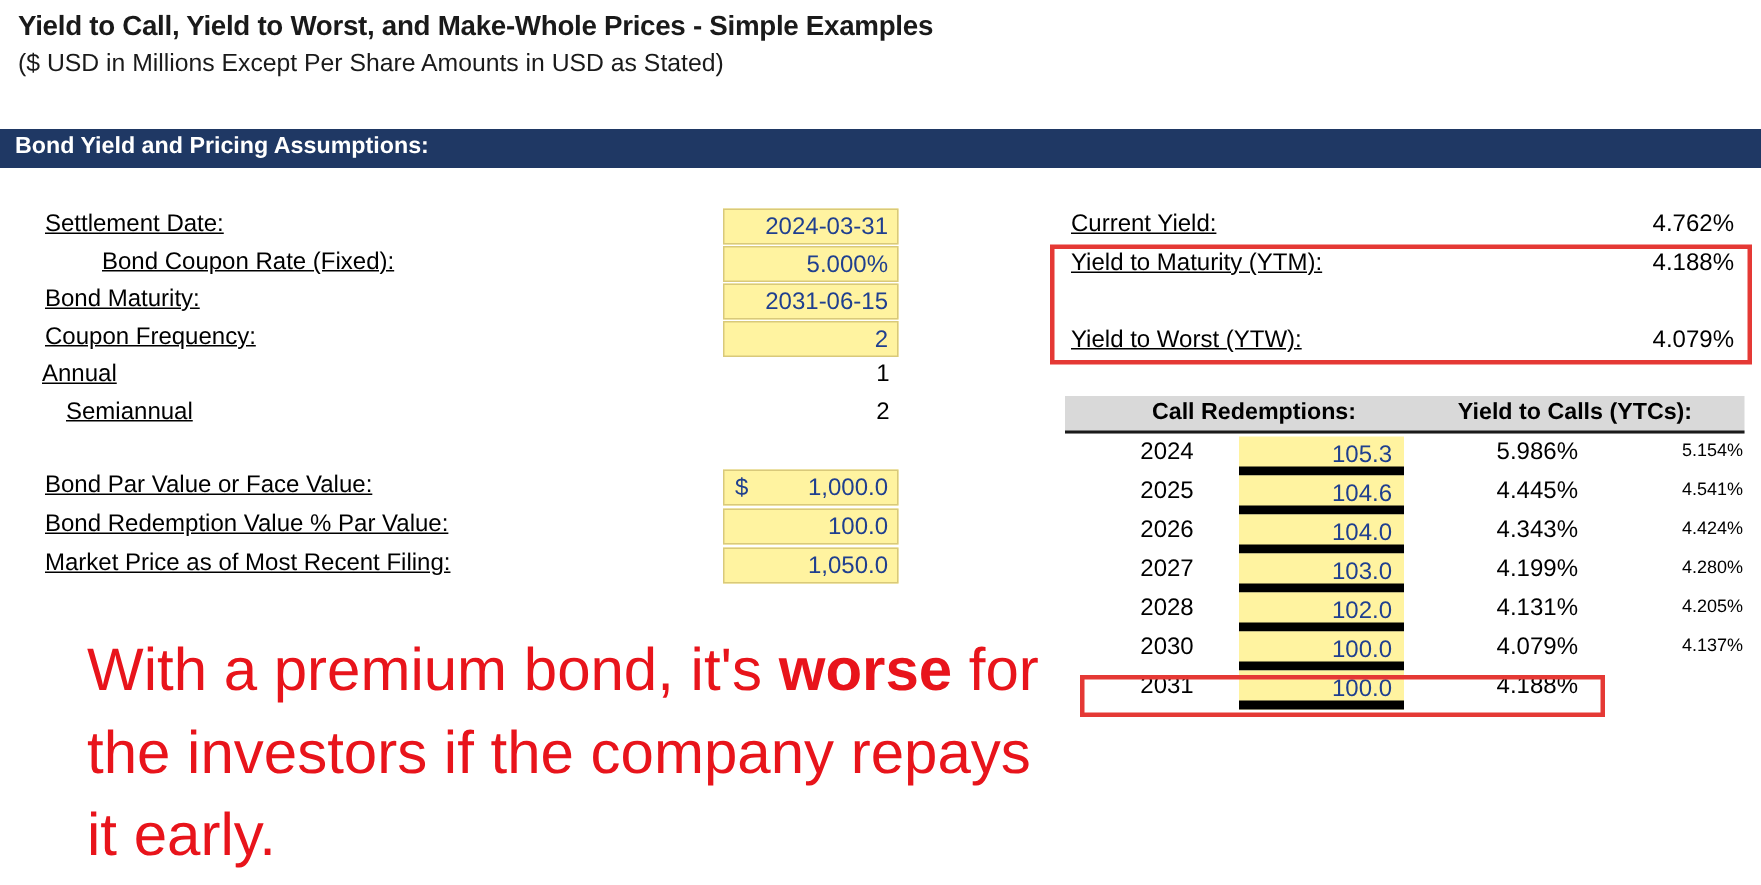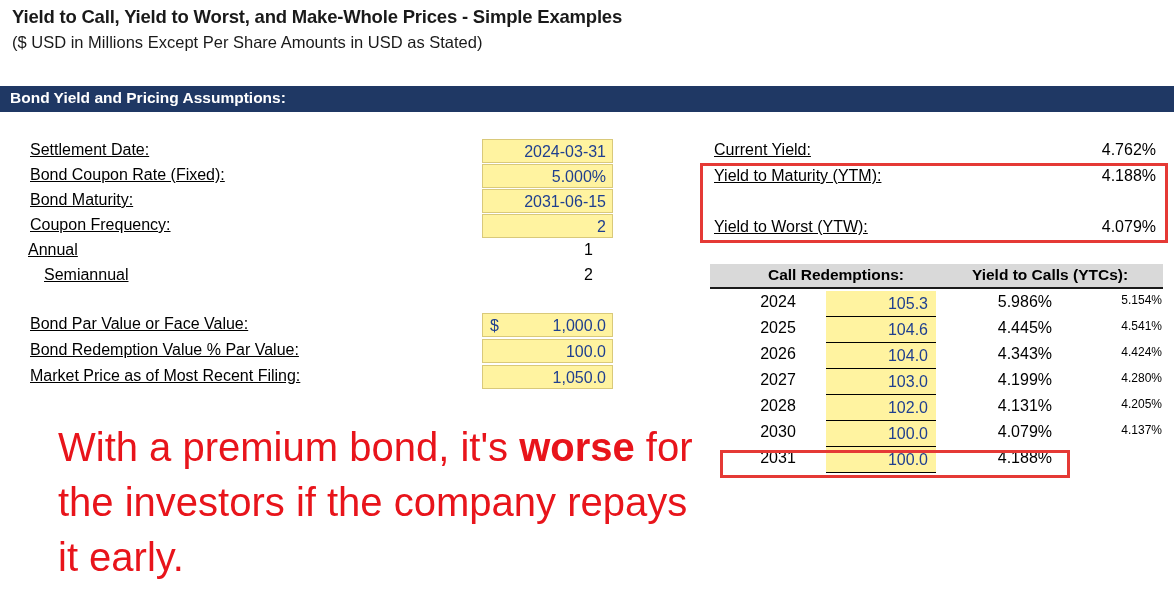--- a/index.html
+++ b/index.html
@@ -75,21 +75,21 @@
     height: 24px;
   }
   .val-input.with-cur { text-align: right; position: relative; }
   .val-input .cur {
     position: absolute;
     left: 7px; top: 0;
     font-size: 16px;
     color: #1F3F8F;
   }
   .left-lbl { left: 30px; }
-  .left-input { left: 482px; width: 131px; }
+  .left-input { left: 482px; width: 117px; }
   .left-plain { left: 482px; width: 117px; padding-right: 6px; box-sizing: border-box; }
 
   
   .right-lbl { left: 714px; }
   .right-val { left: 1040px; width: 122px; padding-right: 6px; box-sizing: border-box; }
 
   #ytm-ytw-highlight {
     left: 700px; top: 163px;
     width: 468px; height: 80px;
     border: 3px solid #E53935;
@@ -138,21 +138,21 @@
     text-align: center;
     font-size: 16px;
     color: #000000;
   }
   .call-price {
     position: absolute;
     left: 116px; top: 0px;
     width: 110px;
     height: 26px;
     background: #FFF3A0;
-    border-bottom: 1px solid #000000;
+    border-bottom: 6px solid #000000;
     box-sizing: border-box;
     text-align: right;
     padding-right: 8px;
     font-size: 16px;
     color: #1F3F8F;
     line-height: 25px;
   }
   .call-ytc1 {
     position: absolute;
     left: 232px; top: 2px;
@@ -195,21 +195,21 @@
 <div class="abs" id="doc-title">Yield to Call, Yield to Worst, and Make-Whole Prices - Simple Examples</div>
 <div class="abs" id="doc-subtitle">($ USD in Millions Except Per Share Amounts in USD as Stated)</div>
 
 <div class="abs" id="section-band">
   <span id="section-band-label">Bond Yield and Pricing Assumptions:</span>
 </div>
 
 <div id="left-assumptions">
     <div class="abs lbl left-lbl" style="top: 141px;">Settlement Date:</div>
     <div class="abs val-input left-input" style="top: 139px;">2024-03-31</div>
-    <div class="abs lbl left-lbl" style="top: 166px;">Bond Coupon Rate (Fixed):</div>
+    <div class="abs lbl left-lbl" style="top: 166px; margin-left: 38px;">Bond Coupon Rate (Fixed):</div>
     <div class="abs val-input left-input" style="top: 164px;">5.000%</div>
     <div class="abs lbl left-lbl" style="top: 191px;">Bond Maturity:</div>
     <div class="abs val-input left-input" style="top: 189px;">2031-06-15</div>
     <div class="abs lbl left-lbl" style="top: 216px;">Coupon Frequency:</div>
     <div class="abs val-input left-input" style="top: 214px;">2</div>
     <div class="abs lbl left-lbl" style="top: 241px; left: 28px;">Annual</div>
     <div class="abs val-plain left-plain" style="top: 241px;">1</div>
     <div class="abs lbl left-lbl" style="top: 266px; left: 44px;">Semiannual</div>
     <div class="abs val-plain left-plain" style="top: 266px;">2</div>
     <div class="abs lbl left-lbl" style="top: 315px;">Bond Par Value or Face Value:</div>

